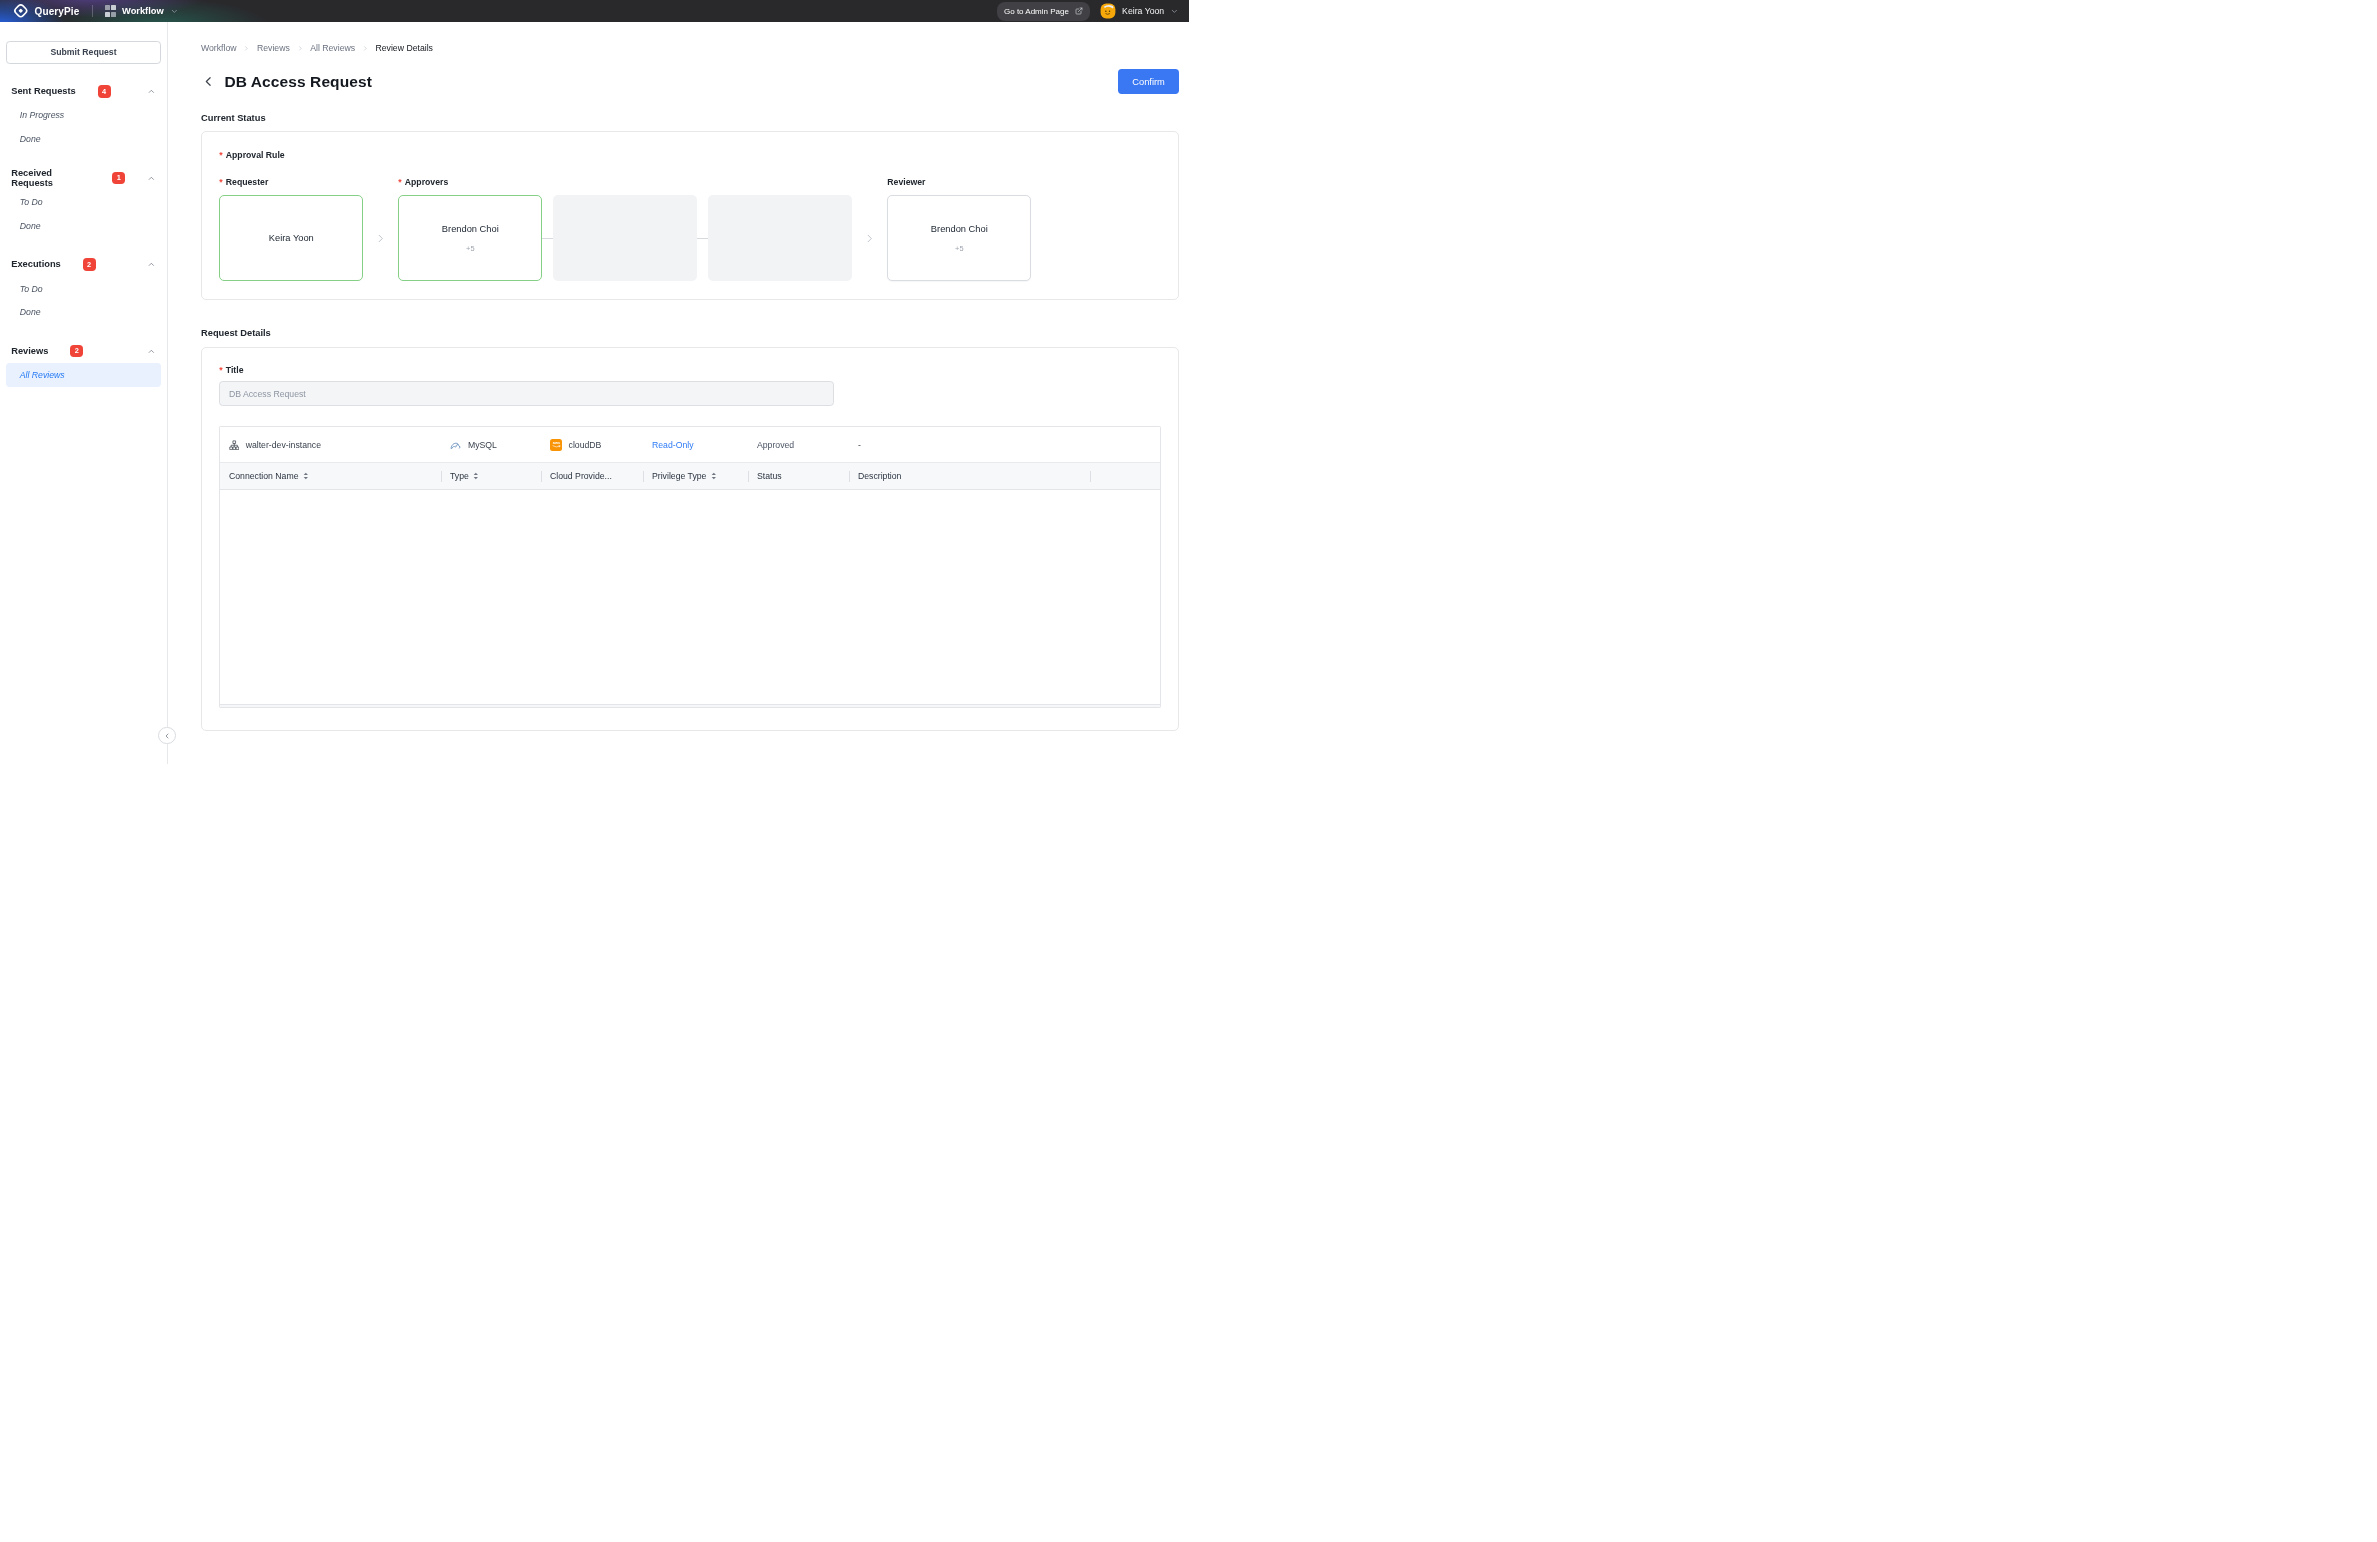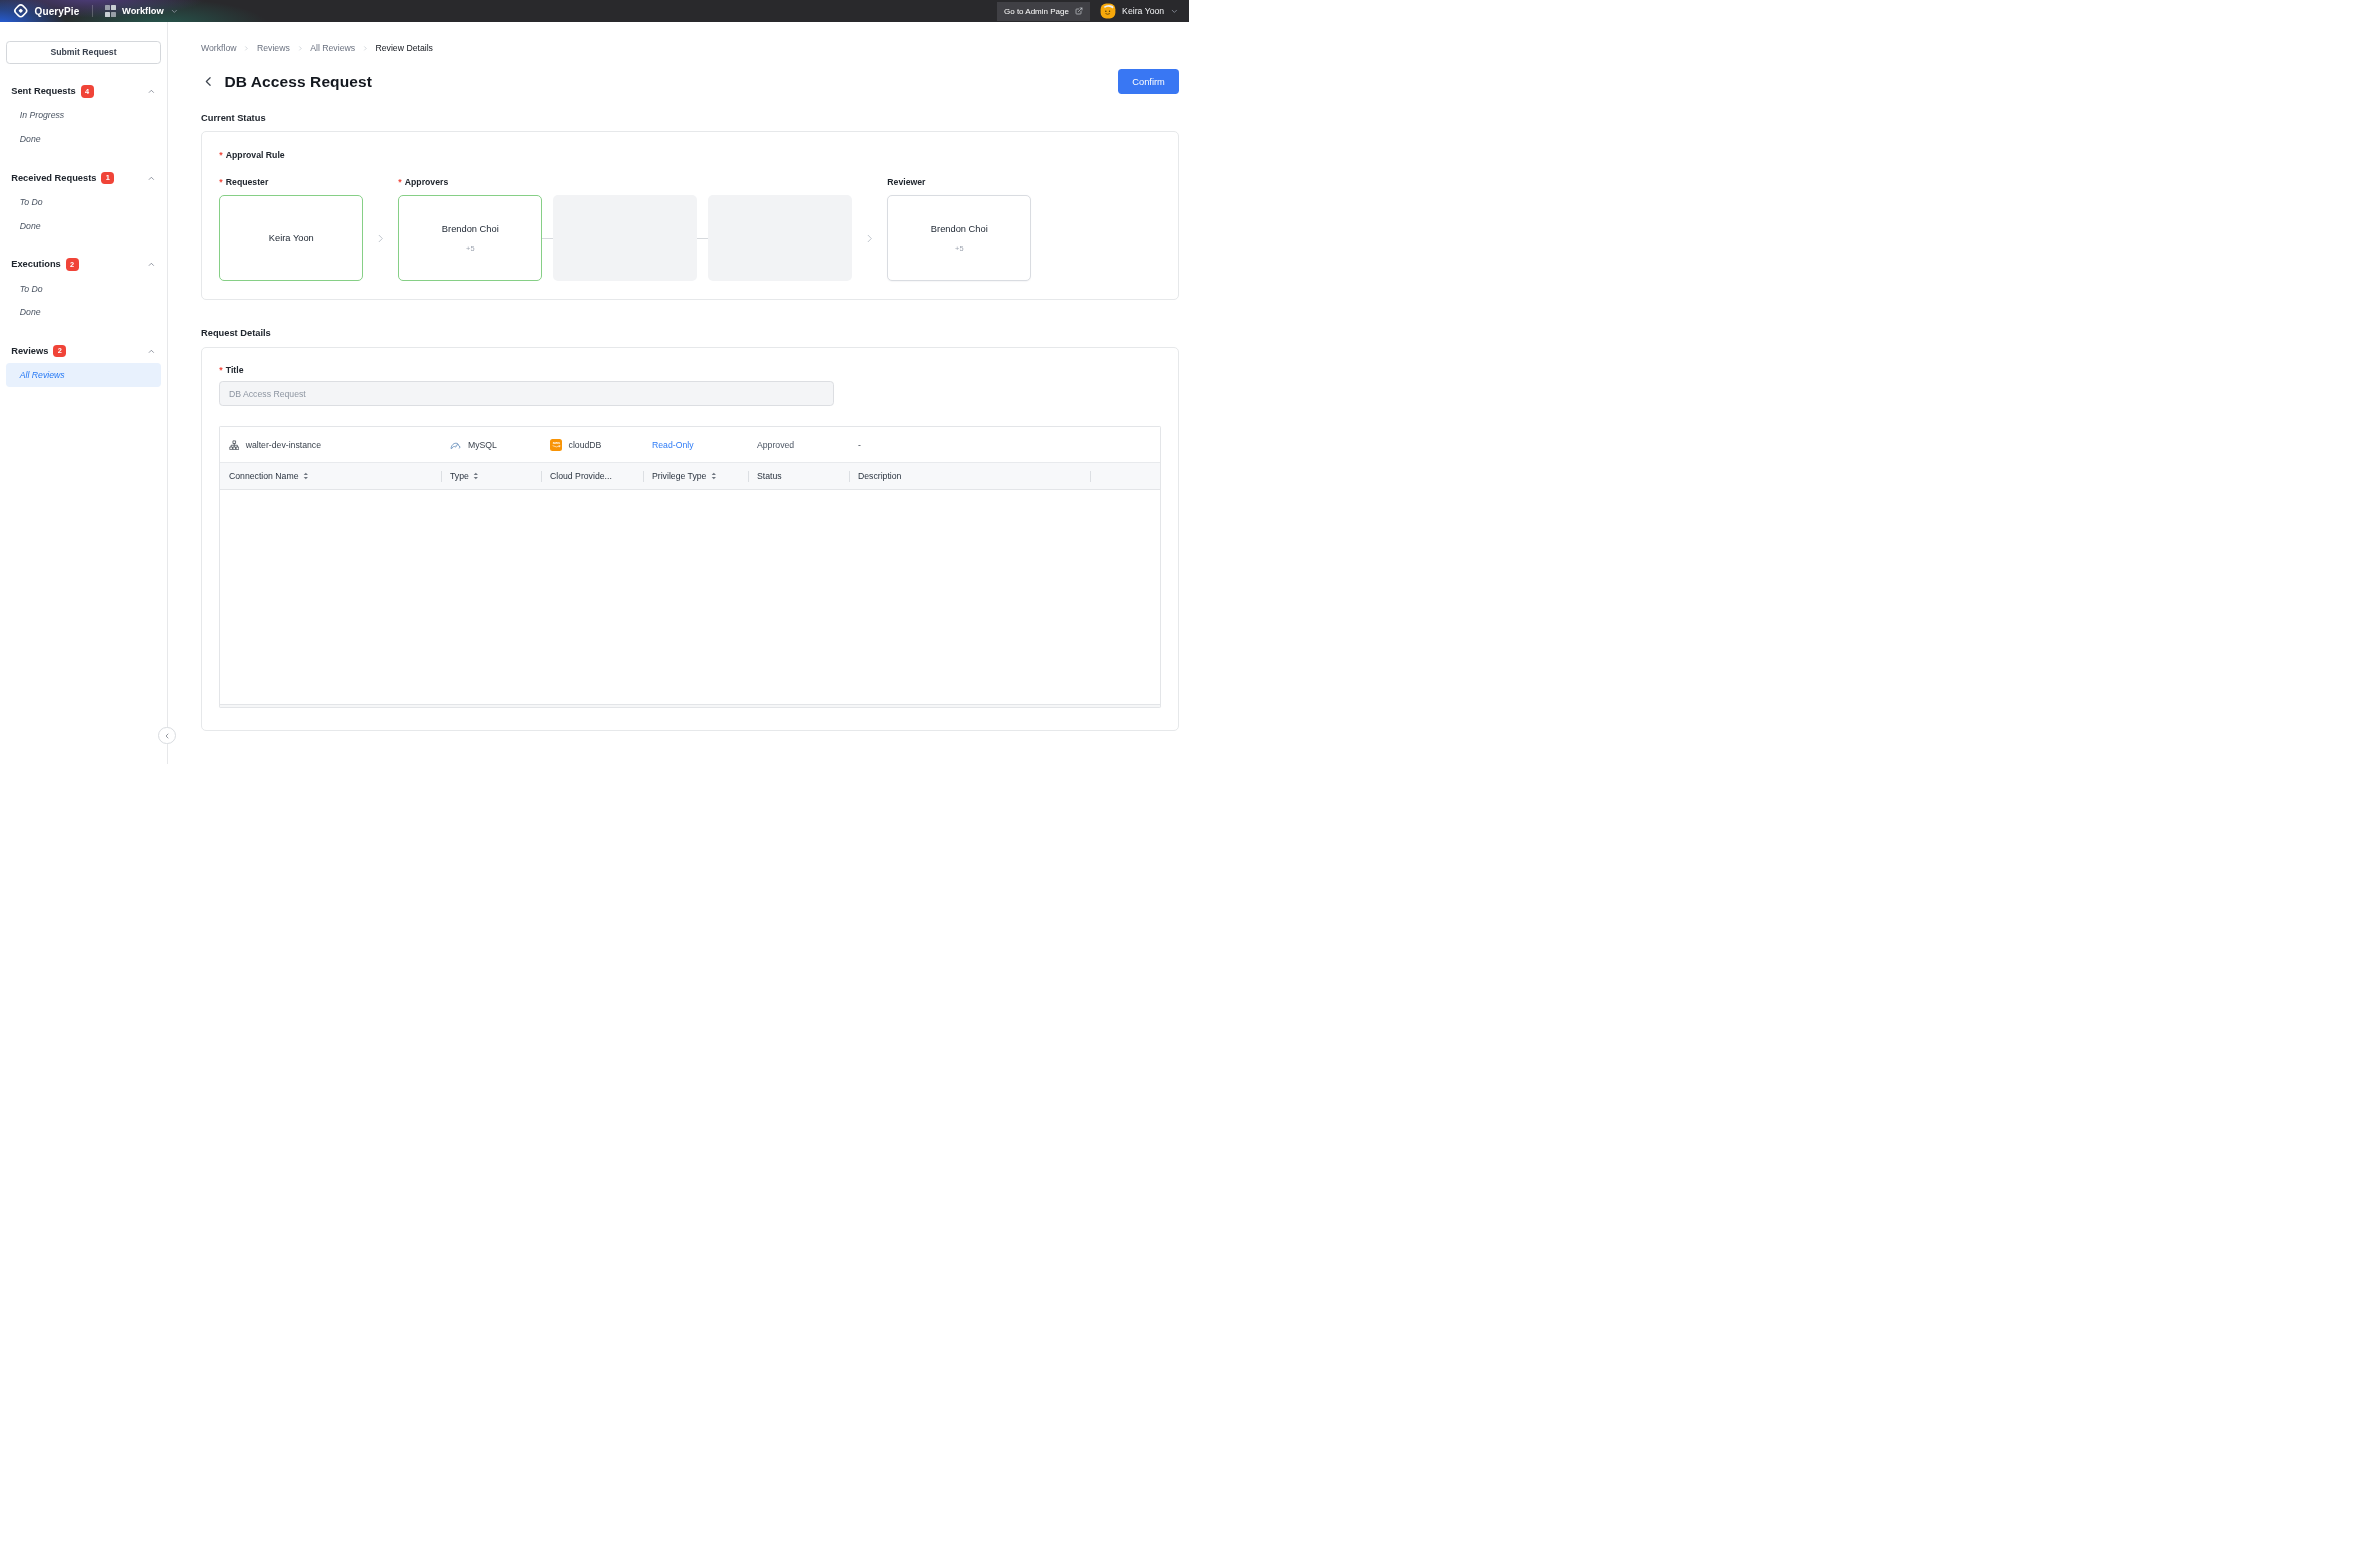--- a/index.html
+++ b/index.html
@@ -21,33 +21,33 @@
   .topbar-divider { width:0.6px; height:12.4px; background:rgba(255,255,255,.22); margin:0 12.4px; }
   .app-switch { display:flex; align-items:center; gap:6.2px; cursor:pointer; }
   .grid-icon { display:grid; grid-template-columns:5px 5px; grid-template-rows:5px 5px; gap:1.2px; }
   .grid-icon i { display:block; border-radius:0.6px; }
   .grid-icon i:nth-child(1){ background:#aab0b8; opacity:.85;}
   .grid-icon i:nth-child(2){ background:#c9ced4; }
   .grid-icon i:nth-child(3){ background:#c9ced4; }
   .grid-icon i:nth-child(4){ background:#aab0b8; opacity:.85;}
   .app-switch .label { font-size:9.3px; font-weight:600; color:#fff; }
   .tb-right { margin-left:auto; display:flex; align-items:center; gap:10px; }
-  .admin-btn { display:flex; align-items:center; gap:5.6px; background:#404045; border:none; border-radius:0; color:#fff; font-size:8px; font-weight:500; padding:5px 7.4px; cursor:pointer; font-family:inherit; }
+  .admin-btn { display:flex; align-items:center; gap:5.6px; background:#404045; border:none; border-radius:8px; color:#fff; font-size:8px; font-weight:500; padding:5px 7.4px; cursor:pointer; font-family:inherit; }
   .user { display:flex; align-items:center; gap:6.2px; cursor:pointer; }
   .avatar { width:16px; height:16px; border-radius:5.6px; display:block; }
   .user .name { font-size:8.7px; font-weight:500; color:#f2f3f5; }
 
   
   .shell { display:flex; height:742px; }
 
   
   .sidebar { position:relative; width:168px; border-right:0.6px solid #e7e8ea; padding:18.6px 6.2px 0; flex-shrink:0; }
   .submit-btn { width:100%; height:23.5px; background:#fff; border:0.6px solid #d4d7db; border-radius:3.7px; font-size:8.7px; font-weight:700; color:#3b4350; cursor:pointer; font-family:inherit; }
   .side-section { margin-top:18.6px; }
-  .side-head { display:flex; align-items:center; gap:5px; padding:0 5px; height:17.3px; cursor:pointer; }
+  .side-head { display:flex; align-items:center; gap:22px; padding:0 5px; height:17.3px; cursor:pointer; }
   .side-head .t { font-size:9.3px; font-weight:700; color:#20262e; }
   .badge { background:#f04438; color:#fff; font-size:7.4px; font-weight:700; line-height:1; padding:2.5px 4.3px; border-radius:3.7px; }
   .side-head .chev { margin-left:auto; display:flex; }
   .side-items { margin-top:3.7px;font-style:italic; }
   .side-item { height:23.5px; display:flex; align-items:center; padding-left:13.6px; font-size:8.7px; color:#4b5563; border-radius:3.7px; cursor:pointer; }
   .side-item.active { background:#e8f1fd; color:#2679f4; font-weight:500; }
   .collapse-btn { position:absolute; top:705px; right:-8.7px; width:17.3px; height:17.3px; border-radius:50%; background:#fff; border:0.6px solid #d9dce0; display:flex; align-items:center; justify-content:center; cursor:pointer; z-index:5; }
 
   
   .content { flex:1; padding:21px 10px 0 33px; min-width:0; }

